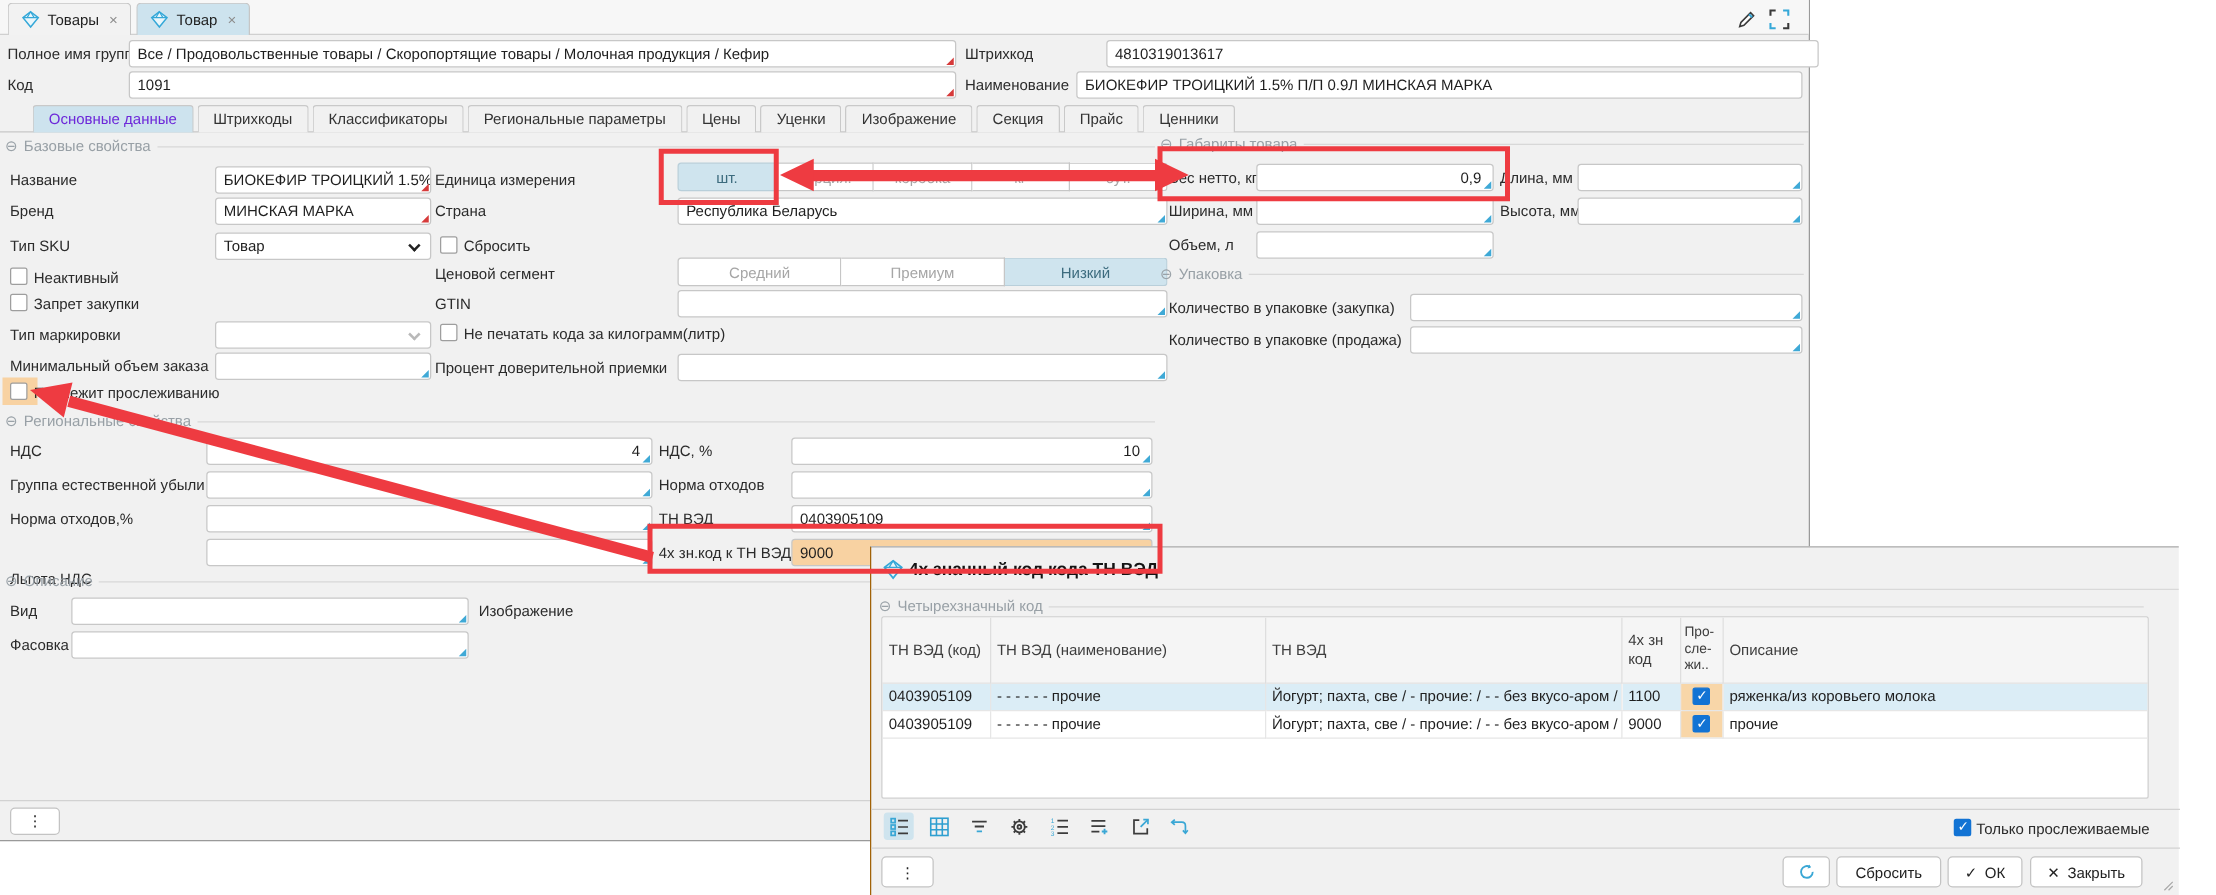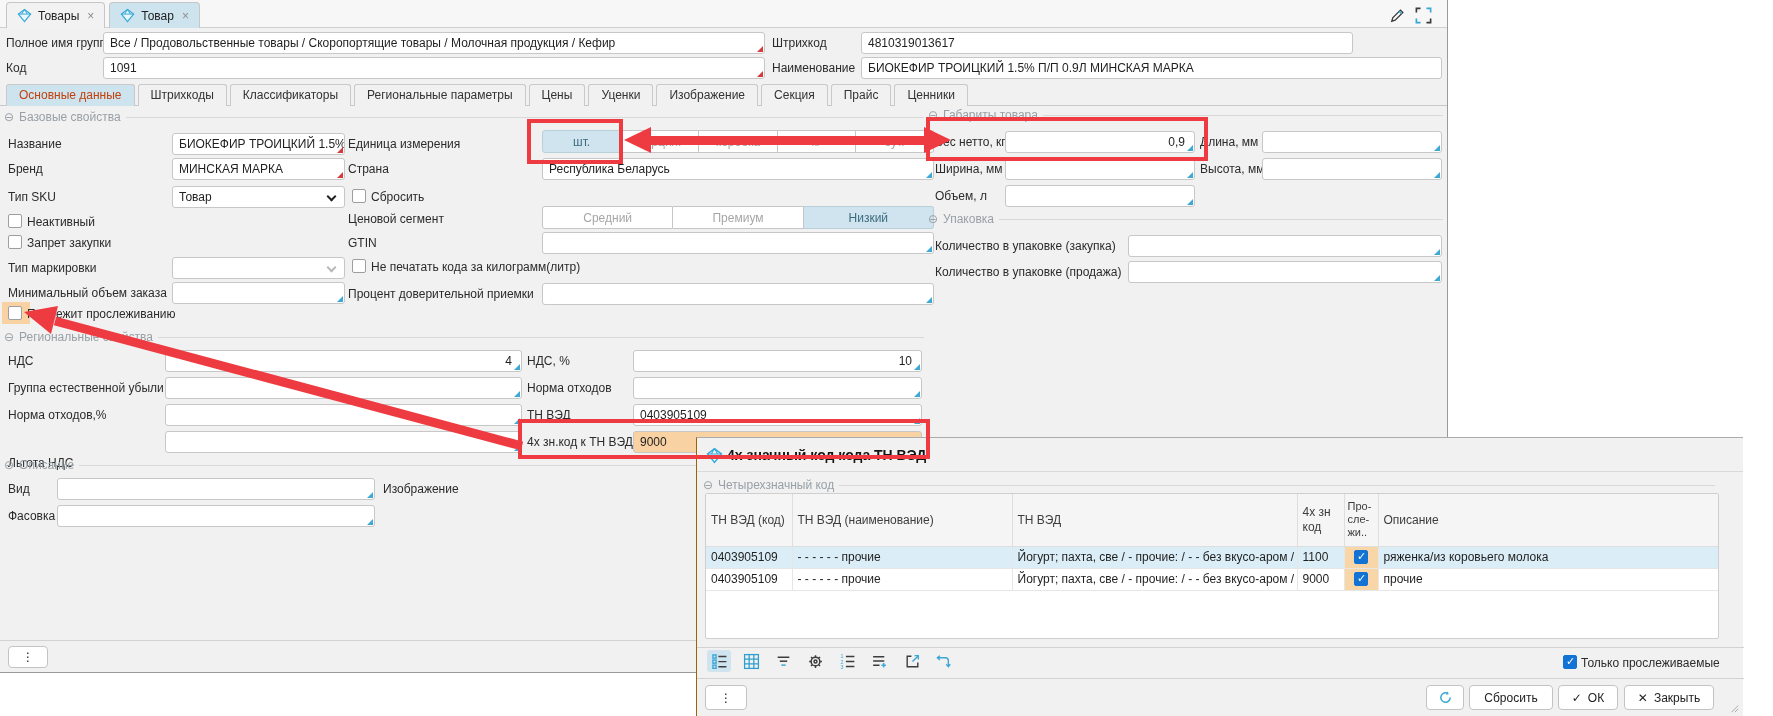--- a/index.html
+++ b/index.html
@@ -49,21 +49,21 @@
   .seg { position:absolute; display:flex; }
   .sbtn { flex:1; display:flex; align-items:center; justify-content:center; height:23px;
     background:#fff; border:1px solid #c6c6c6; border-left-width:0; color:#a6a6a6; cursor:default; }
   .sbtn:first-child { border-left-width:1px; border-radius:3px 0 0 3px; }
   .sbtn:last-child { border-radius:0 3px 3px 0; }
   .sbtn.on { background:#cfe4ee; color:#3c6b7e; border-color:#b9cfda; }
 
   .tabstrip { position:absolute; left:6px; top:84px; display:flex; gap:3px; height:22px; }
   .tab2 { padding:0 12px; line-height:20px; height:22px; background:#f1f1f1;
     border:1px solid #c9c9c9; border-bottom:none; border-radius:3px 3px 0 0; color:#333; cursor:default; }
-  .tab2.active { background:#cde3ee; color:#c2410c; }
+  .tab2.active { background:#cde3ee; color:#6d28d9;margin-left:20px; }
   .striprule { position:absolute; left:0; top:105px; width:100%; border-top:1px solid #c8c8c8; }
 
   .smallbtn { position:absolute; background:#fff; border:1px solid #c3c3c3; border-radius:4px;
     display:flex; align-items:center; justify-content:center; gap:6px; color:#222; cursor:default; }
 
   
   .dialog { position:absolute; left:696px; top:437px; width:1047px; height:279px;
     background:#f1f1f1; border-left:1px solid #a16207; border-top:1px solid #ababab; z-index:10; }
   .dialog-title { position:absolute; left:30px; top:9px; font-size:14px; font-weight:bold; color:#141414; }
   .dlg-sep { position:absolute; left:0; top:33px; width:100%; border-top:1px solid #d9d9d9; }
@@ -126,21 +126,21 @@
   <svg class="abs" style="left:1414px;top:6px" width="19" height="19" viewBox="0 0 16 16">
       <path d="M2 5.5 V2 H5.5" fill="none" stroke="#3a3a3a" stroke-width="1.4"></path>
       <path d="M10.5 2 H14 V5.5" fill="none" stroke="#35a8d8" stroke-width="1.4"></path>
       <path d="M14 10.5 V14 H10.5" fill="none" stroke="#3a3a3a" stroke-width="1.4"></path>
       <path d="M5.5 14 H2 V10.5" fill="none" stroke="#35a8d8" stroke-width="1.4"></path>
     </svg>
 
   <div class="lbl" style="left:6px;top:36px">Полное имя группы</div>
   <div class="field corner-red" style="left:103px;top:32px;width:662px">Все / Продовольственные товары / Скоропортящие товары / Молочная продукция / Кефир</div>
   <div class="lbl" style="left:772px;top:36px">Штрихкод</div>
-  <div class="field" style="left:861px;top:32px;width:492px">4810319013617</div>
+  <div class="field" style="left:885px;top:32px;width:570px">4810319013617</div>
 
   <div class="lbl" style="left:6px;top:61px">Код</div>
   <div class="field corner-red" style="left:103px;top:57px;width:662px">1091</div>
   <div class="lbl" style="left:772px;top:61px">Наименование</div>
   <div class="field" style="left:861px;top:57px;width:581px">БИОКЕФИР ТРОИЦКИЙ 1.5% П/П 0.9Л МИНСКАЯ МАРКА</div>
 
   <div class="striprule"></div>
   <div class="tabstrip">
     <div class="tab2 active">Основные данные</div>
     <div class="tab2">Штрихкоды</div>

